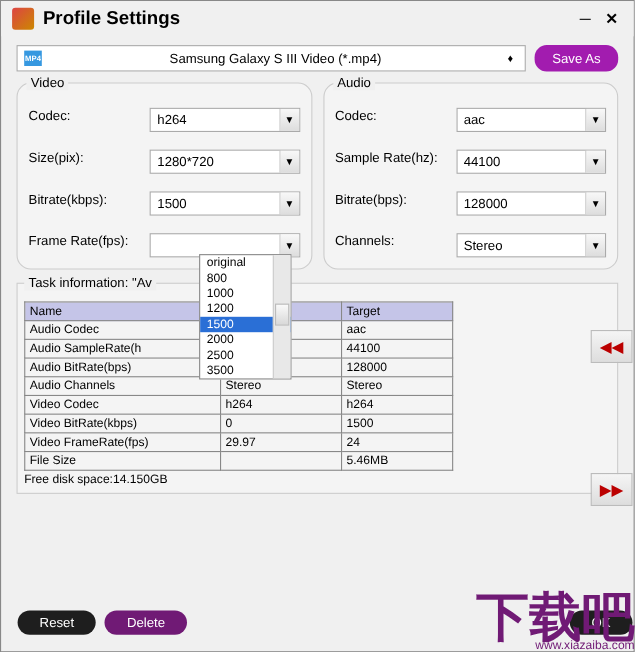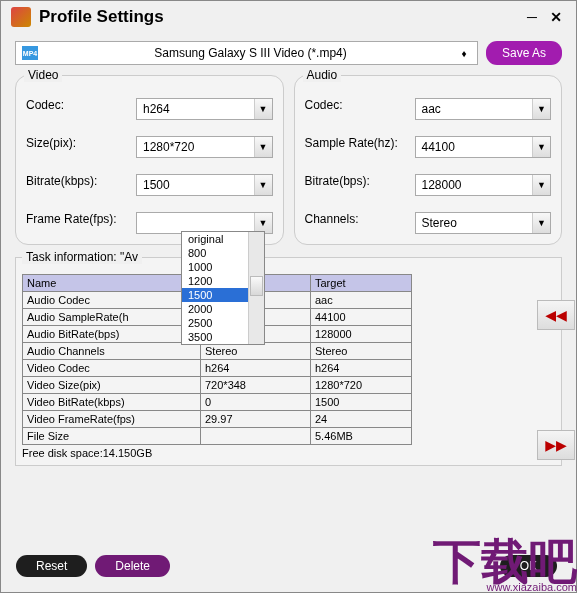--- a/index.html
+++ b/index.html
@@ -26,21 +26,21 @@
 .panel .sel .stext { flex:1; padding: 0 6px; }
 .panel .sel .sarrow { width: 18px; height: 100%; border-left: 1px solid #ccc; background: linear-gradient(#f8f8f8,#ddd); display:flex; align-items:center; justify-content:center; font-size:9px; }
 .task { margin-top: 12px; border: 1px solid #ccc; padding: 4px 6px 6px; background: #f4f4f4; position: relative; }
 .task .legend { font-size: 12px; position: absolute; top: -8px; left: 6px; background: #f0f0f0; padding: 0 4px; }
 .table { border-collapse: collapse; width: 390px; margin-top: 12px; }
 .table td, .table th { border: 1px solid #888; font-size: 11px; padding: 1px 4px; text-align: left; font-weight: normal; height: 17px; }
 .table .hdr { background: #c5c5e8; }
 .free { font-size: 11px; margin-top: 2px; }
 .side-btns { position: absolute; right: 0; top: 300px; width: 42px; display: flex; flex-direction: column; gap: 100px; align-items: center; }
 .side-btn { width: 38px; height: 30px; background: linear-gradient(#f5f5f5,#ddd); border: 1px solid #bbb; display:flex;align-items:center;justify-content:center; color:#b00; font-size:14px; cursor:pointer; }
-.bottom { position: absolute; bottom: 16px; left: 16px; right: 20px; display: flex; gap: 8px; align-items: center; }
+.bottom { position: absolute; bottom: 16px; left: 16px; right: 2px; display: flex; gap: 8px; align-items: center; }
 .btn-pill { background: #1e1e1e; color:#fff; border:none; border-radius: 11px; padding: 4px 20px; font-size:12px; cursor:pointer; }
 .btn-pill.disabled { background: #701a75; }
 .spacer { flex:1; }
 .dropdown-pop { position: absolute; left: 181px; top: 196px; width: 84px; background: #fff; border: 1px solid #888; z-index: 50; font-size: 11px; margin-top: 35px; }
 .dropdown-pop .item { padding: 1px 6px; }
 .dropdown-pop .item.sel { background: #2a6fd6; color: #fff; }
 .dropdown-scroll { position:absolute; right:0; top:0; bottom:0; width:16px; background:#e8e8e8; border-left:1px solid #ccc; }
 .dropdown-scroll .thumb { position:absolute; left:1px; right:1px; top:44px; height:20px; background:linear-gradient(#fafafa,#d8d8d8); border:1px solid #bbb; }
 .watermark { position:absolute; right: 0; bottom: 0; font-size: 48px; font-weight: bold; color:#701a75; font-family: 'SimHei','Microsoft YaHei',sans-serif; pointer-events:none; line-height:0.9; }
 .watermark .small { font-size: 11px; font-weight: normal; display:block; text-align:right; }
@@ -162,25 +162,20 @@
               <td>Audio Channels</td>
               <td>Stereo</td>
               <td>Stereo</td>
             </tr>
             <tr>
               <td>Video Codec</td>
               <td>h264</td>
               <td>h264</td>
             </tr>
             <tr>
-              <td>Video Size(pix)</td>
-              <td>720*348</td>
-              <td>1280*720</td>
-            </tr>
-            <tr>
               <td>Video BitRate(kbps)</td>
               <td>0</td>
               <td>1500</td>
             </tr>
             <tr>
               <td>Video FrameRate(fps)</td>
               <td>29.97</td>
               <td>24</td>
             </tr>
             <tr>

